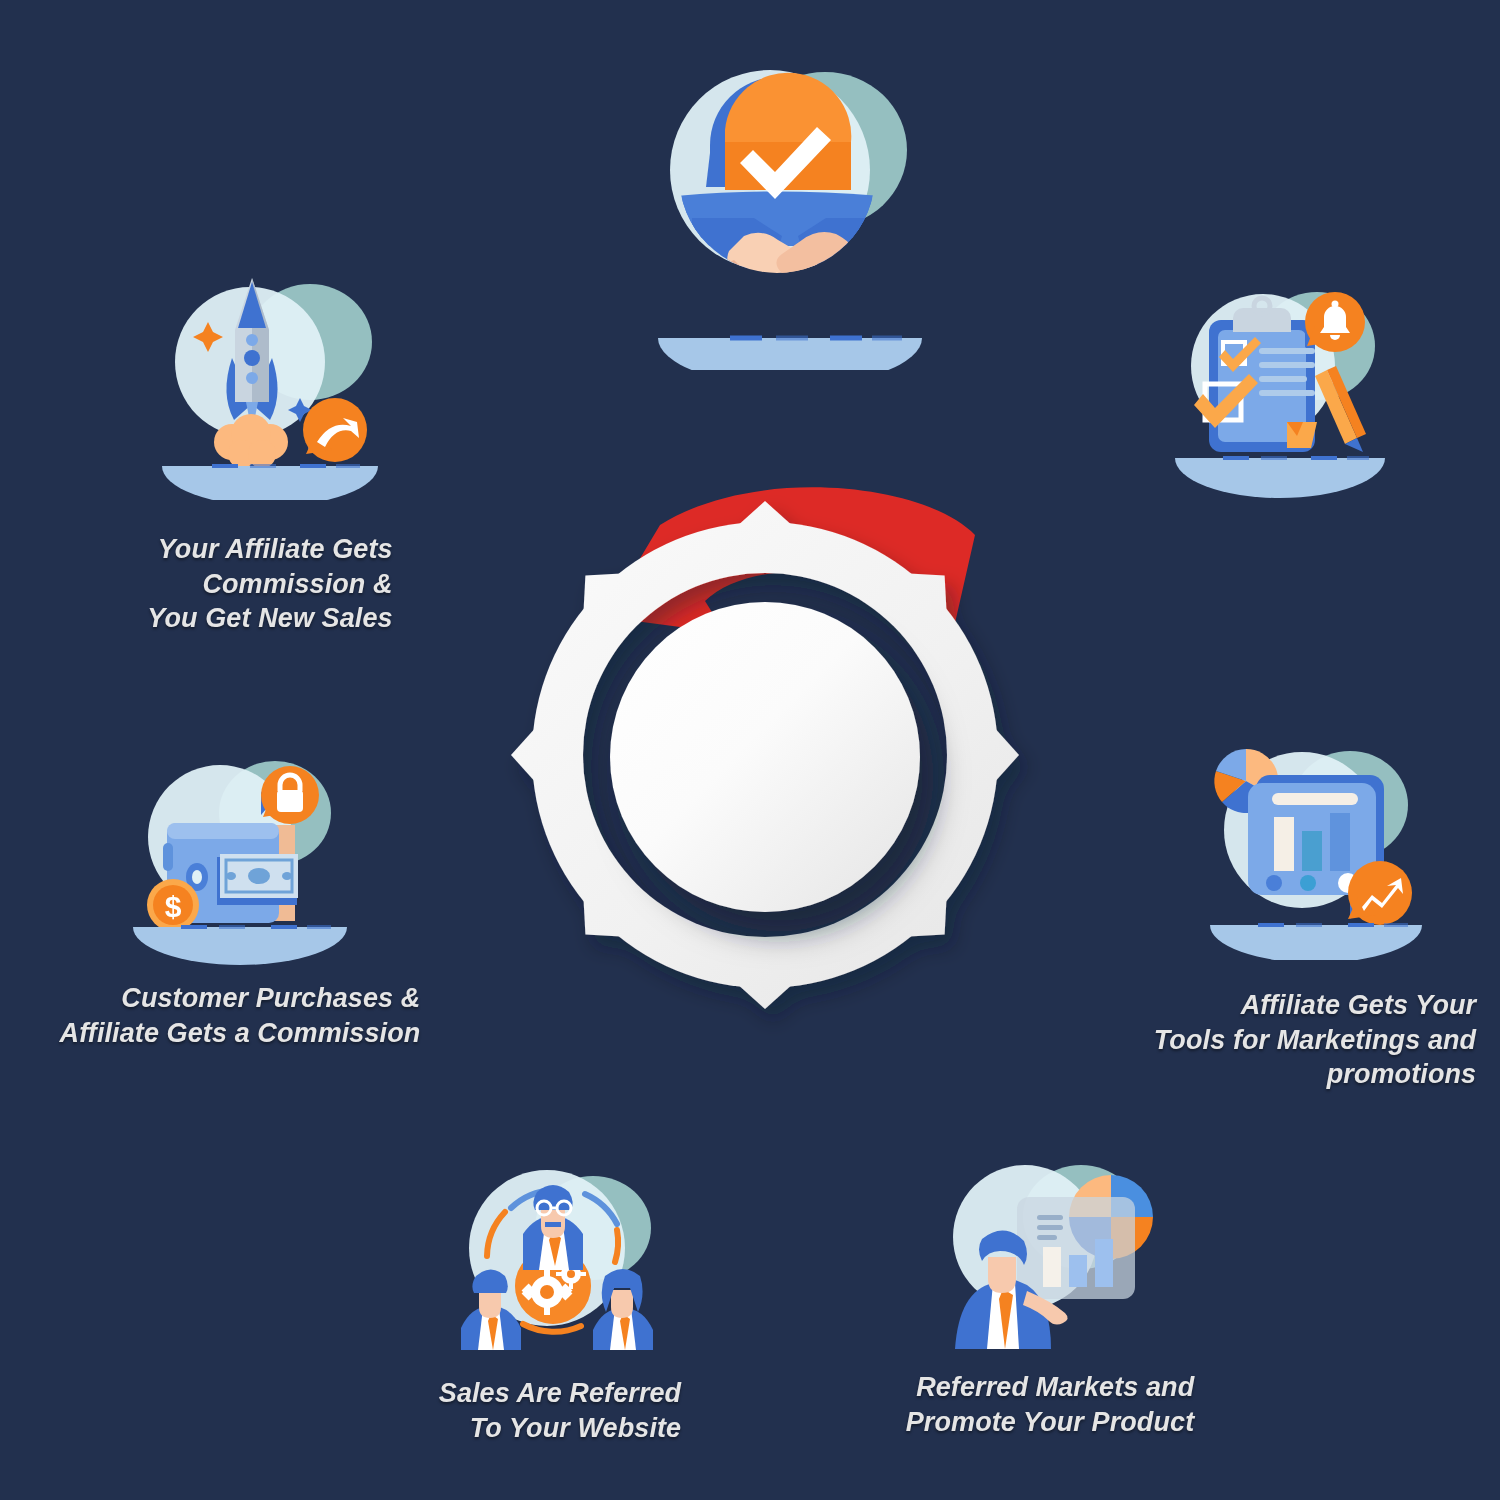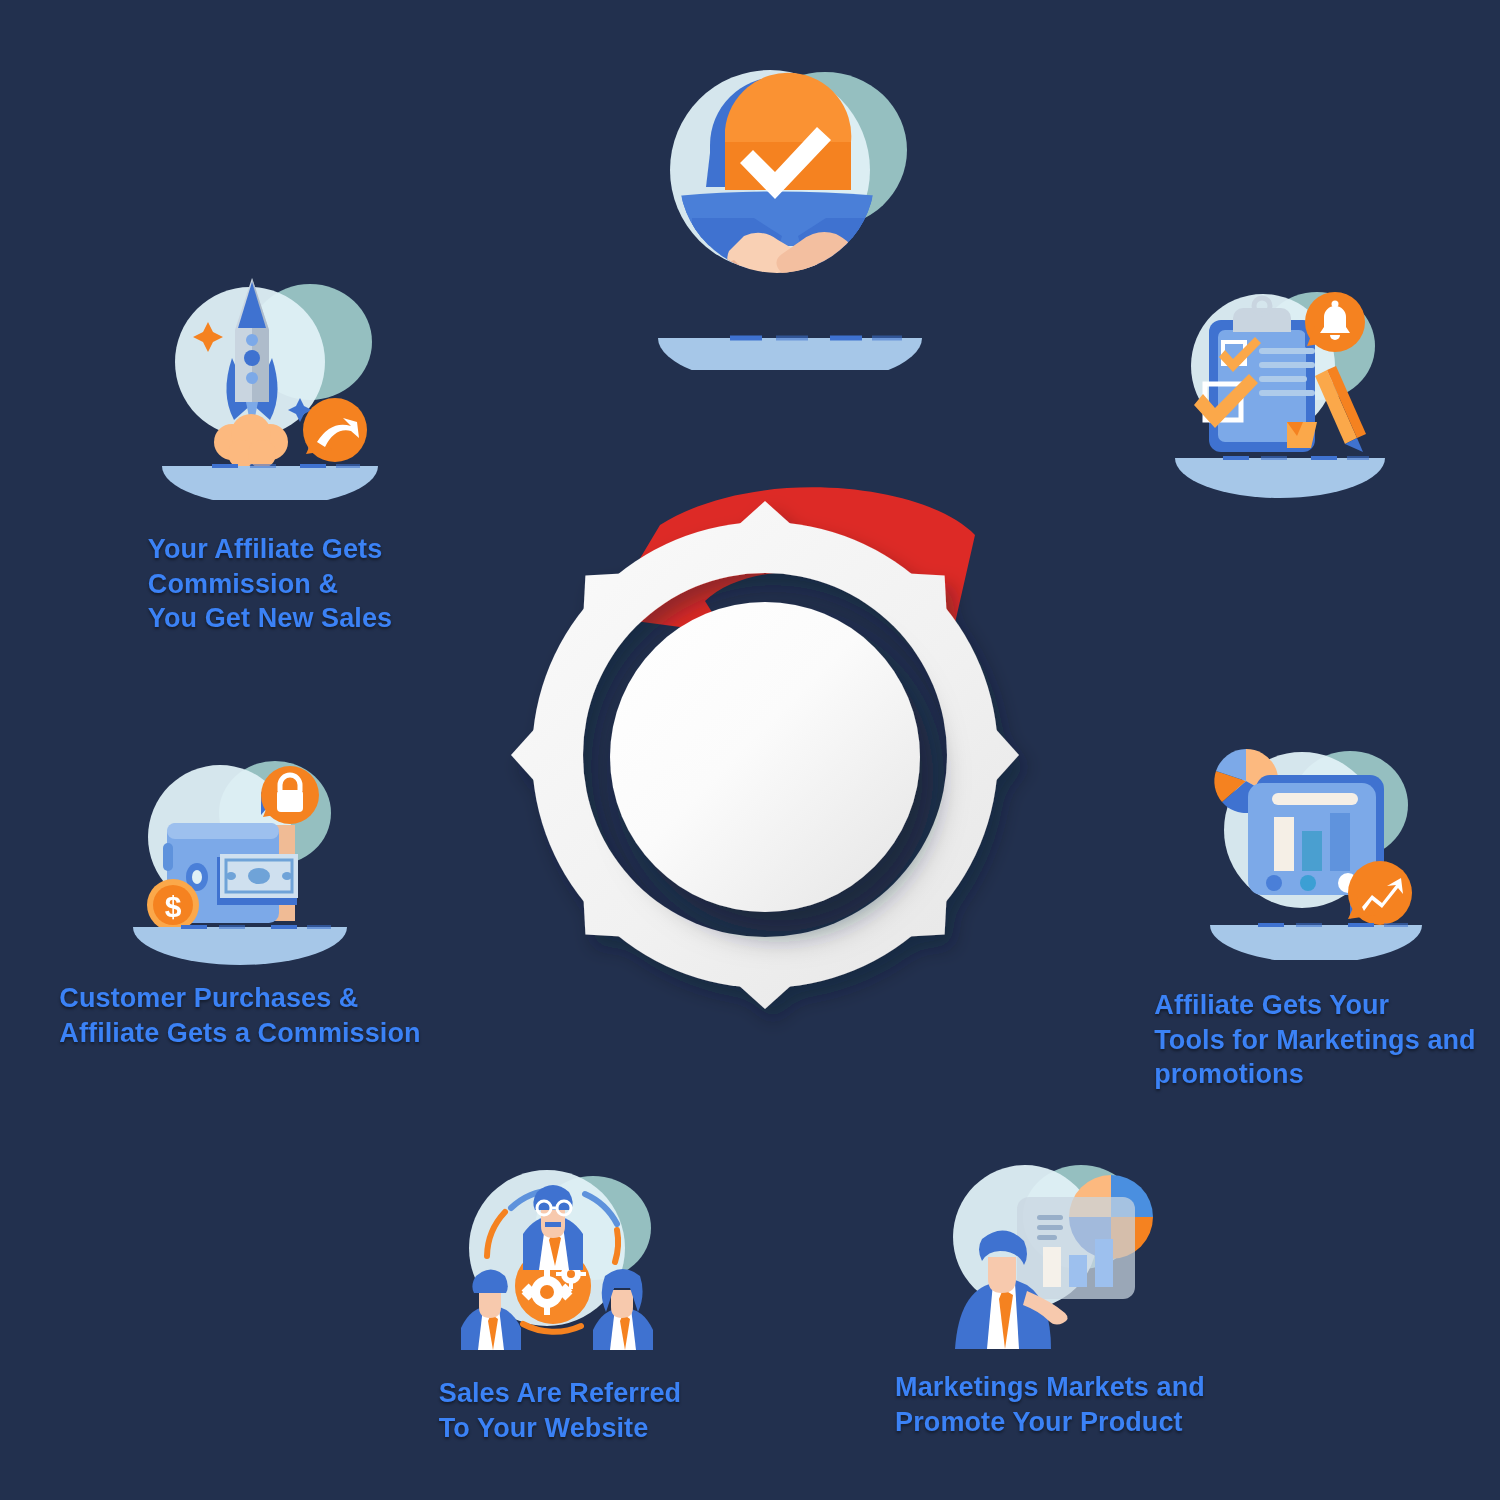--- a/index.html
+++ b/index.html
@@ -24,27 +24,28 @@
   .step {
     position: absolute;
     display: flex;
     flex-direction: column;
     align-items: center;
   }
   .step-art {
     position: relative;
   }
   .step-label {
-    color: #3b82f6;
+    color: #e5e5e5;
     font-weight: bold;
-    text-align: left;
+    text-align: right;
     line-height: 1.28;
     letter-spacing: 0.1px;
     text-shadow: 0 2px 3px rgba(0,0,0,0.45);
     white-space: pre-line;
+    font-style: italic;
   }
   
   #hub {
     position: absolute;
     left: 455px;
     top: 405px;
     width: 620px;
     height: 700px;
   }
   .hub-svg { position: absolute; left: 0; top: 0; }
@@ -374,21 +375,21 @@
         <path d="M22 194 q4 -58 38 -66 l20 -4 l14 6 q24 16 24 64 z" fill="#3f72d0"></path>
         <path d="M60 128 h22 l4 66 h-32 z" fill="#ffffff"></path>
         <path d="M70 134 l10 6 l-8 54 l-6 -50 z" fill="#f58220"></path>
         <path d="M55 102 h28 v22 q0 14 -14 14 q-14 0 -14 -14 z" fill="#f7c9ad"></path>
         <path d="M49 84 q22 -18 42 2 q6 14 0 24 q-6 -14 -24 -14 q-12 0 -18 10 q-6 -12 0 -22 z" fill="#3f72d0"></path>
         <path d="M94 136 q24 10 38 22 q6 6 -2 10 q-8 4 -14 -2 q-10 -10 -26 -16 z" fill="#f7c9ad"></path>
 
         <ellipse cx="110" cy="186" rx="96" ry="10" fill="#22304e" opacity="0.0"></ellipse>
       </svg>
     </div>
-    <div class="step-label" style="font-size:27px; margin-top:16px;">Marketings Markets and
+    <div class="step-label" style="font-size:27px; margin-top:16px;">Referred Markets and
 Promote Your Product</div>
   </div>
 
   <div id="hub">
     <svg class="hub-svg" width="620" height="700" viewBox="0 0 620 700">
       <defs>
         <linearGradient id="discGrad" x1="0" y1="0" x2="1" y2="1">
           <stop offset="0%" stop-color="#ffffff"></stop>
           <stop offset="45%" stop-color="#fbfbfb"></stop>
           <stop offset="100%" stop-color="#e4e4e4"></stop>

